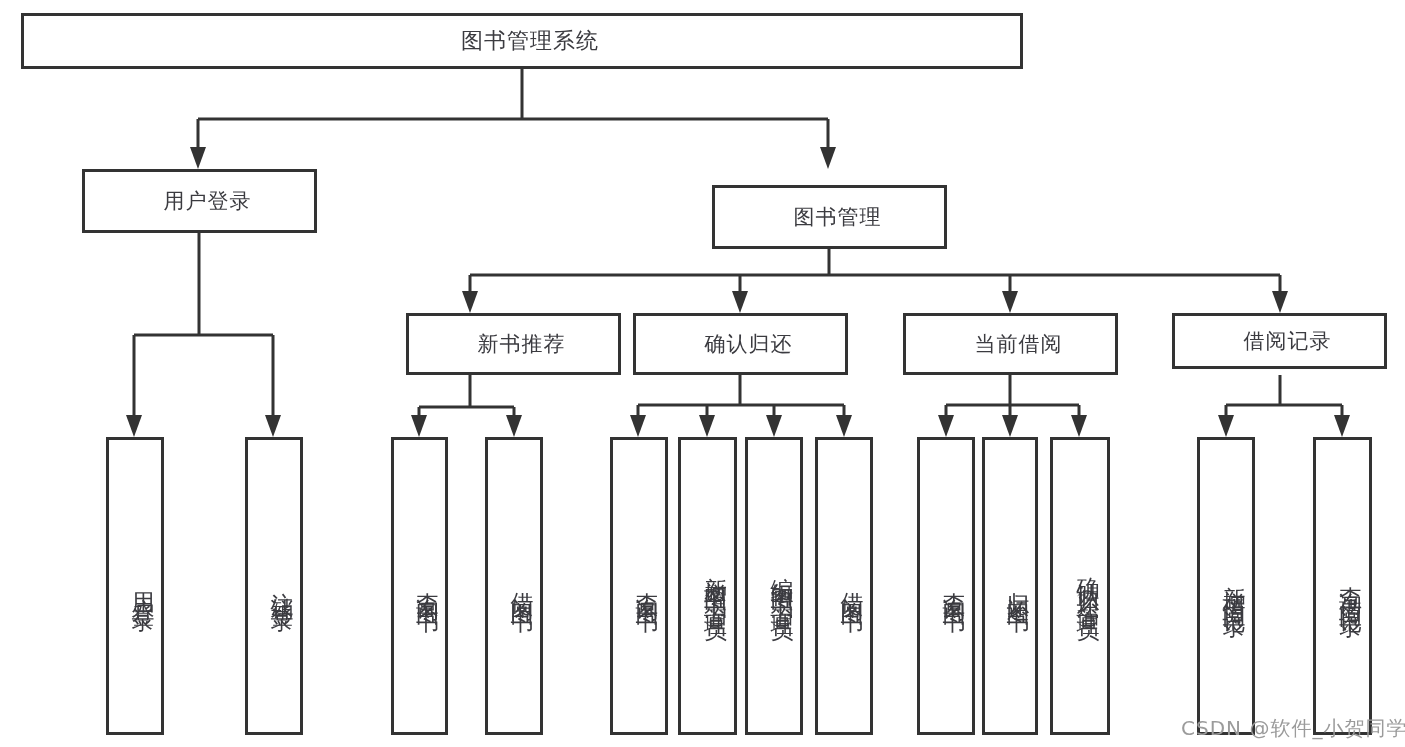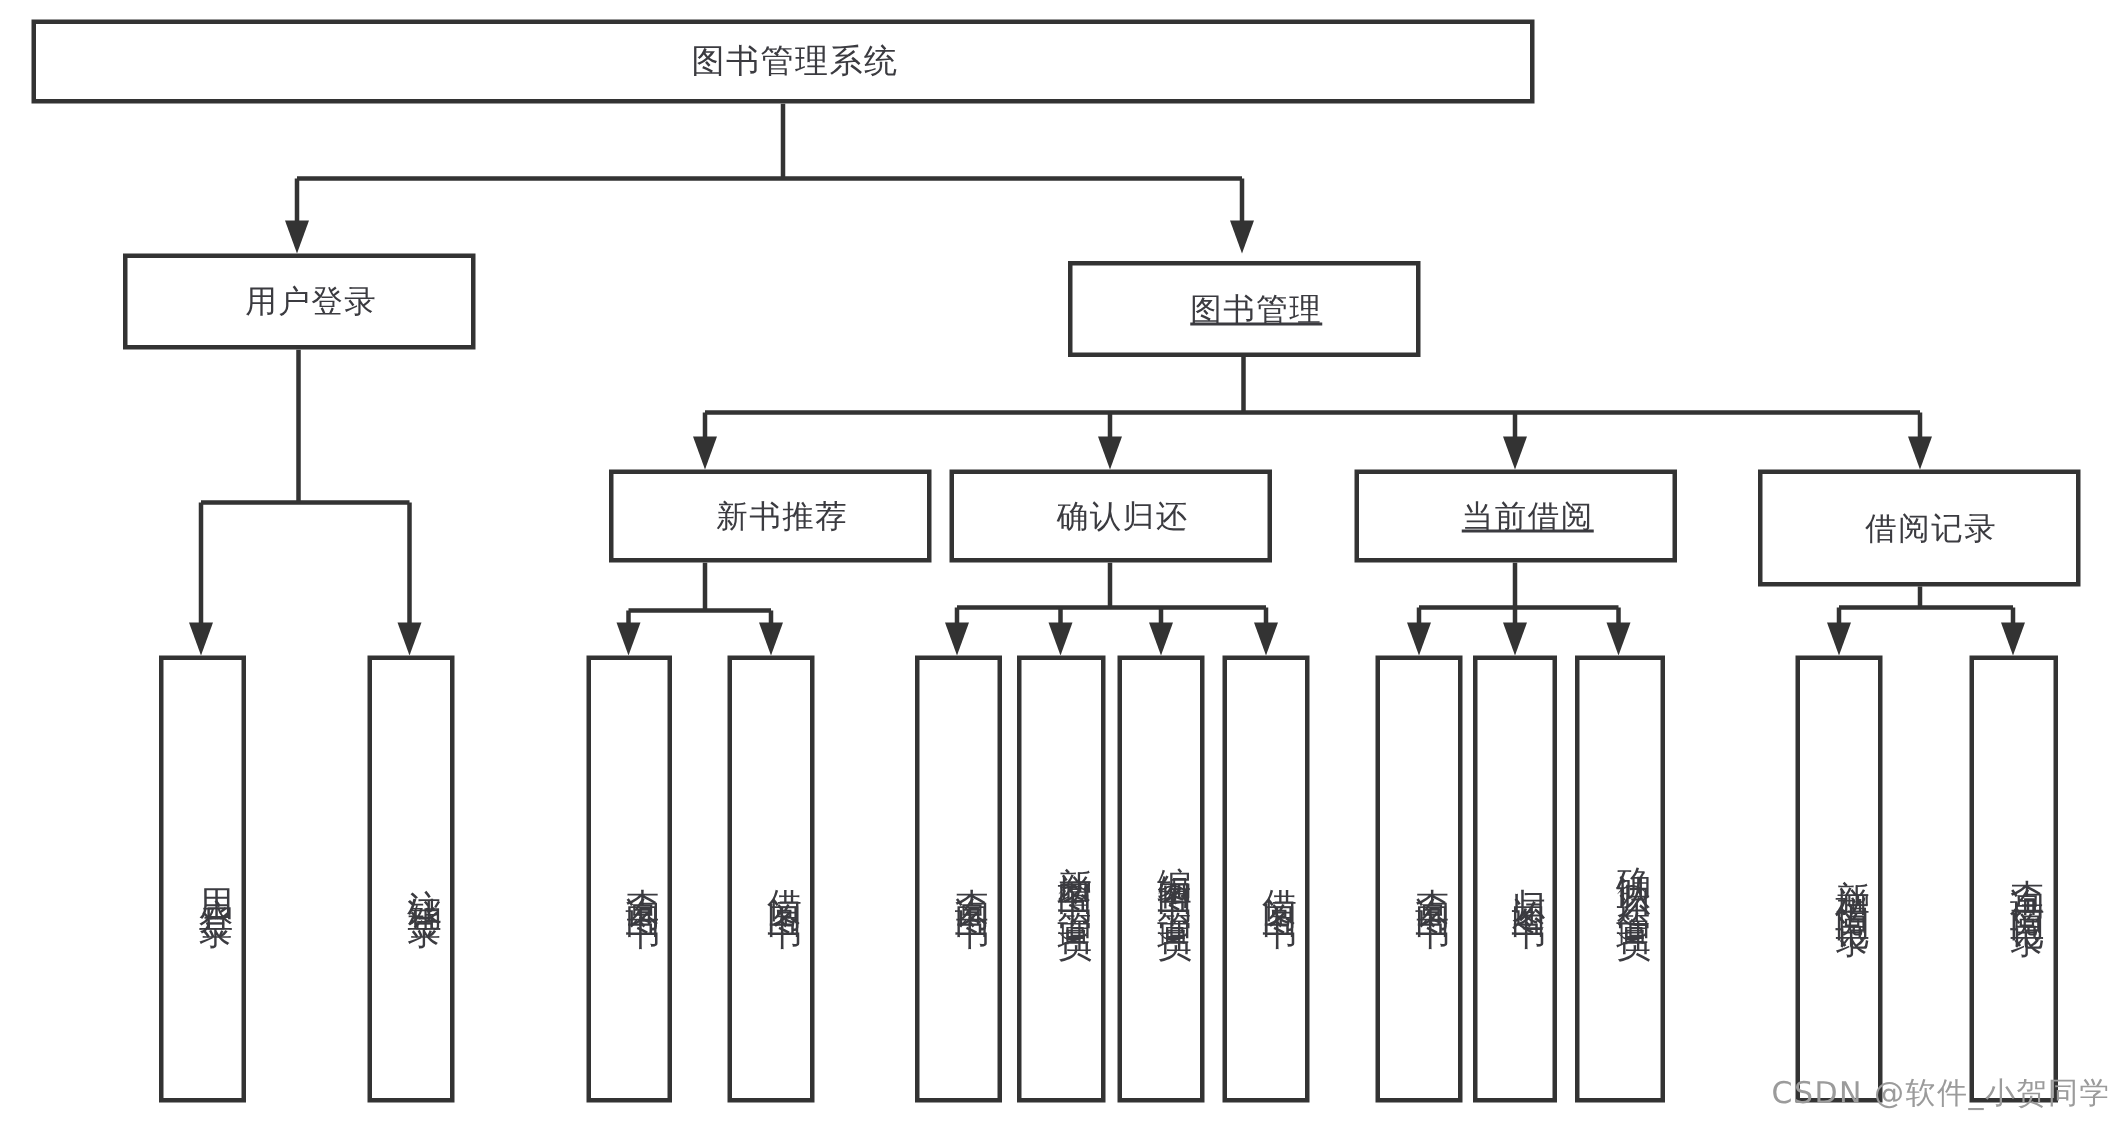--- a/index.html
+++ b/index.html
@@ -69,34 +69,34 @@
     </g>
   </svg>
 
   <div class="node hnode root" style="left:21px;top:13px;width:1002px;height:56px;">
     <span>图书管理系统</span>
   </div>
 
   <div class="node hnode" style="left:82px;top:169px;width:235px;height:64px;">
     <span>用户登录</span>
   </div>
-  <div class="node hnode" style="left:712px;top:174px;width:235px;height:64px;text-decoration:underline;">
+  <div class="node hnode" style="left:712px;top:185px;width:235px;height:64px;">
     <span>图书管理</span>
   </div>
 
   <div class="node hnode" style="left:362px;top:313px;width:215px;height:62px;margin-left:44px;">
     <span>新书推荐</span>
   </div>
   <div class="node hnode" style="left:633px;top:313px;width:215px;height:62px;">
     <span>确认归还</span>
   </div>
-  <div class="node hnode" style="left:903px;top:313px;width:215px;height:62px;text-decoration:underline;">
+  <div class="node hnode" style="left:903px;top:313px;width:215px;height:62px;">
     <span>当前借阅</span>
   </div>
-  <div class="node hnode" style="left:1172px;top:313px;width:215px;height:78px;">
+  <div class="node hnode" style="left:1172px;top:313px;width:215px;height:56px;">
     <span>借阅记录</span>
   </div>
 
   <div class="node vnode" style="left:106px;top:437px;width:58px;height:298px;">
     <span class="vtext">用户登录</span>
   </div>
   <div class="node vnode" style="left:245px;top:437px;width:58px;height:298px;">
     <span class="vtext">注销登录</span>
   </div>
 

